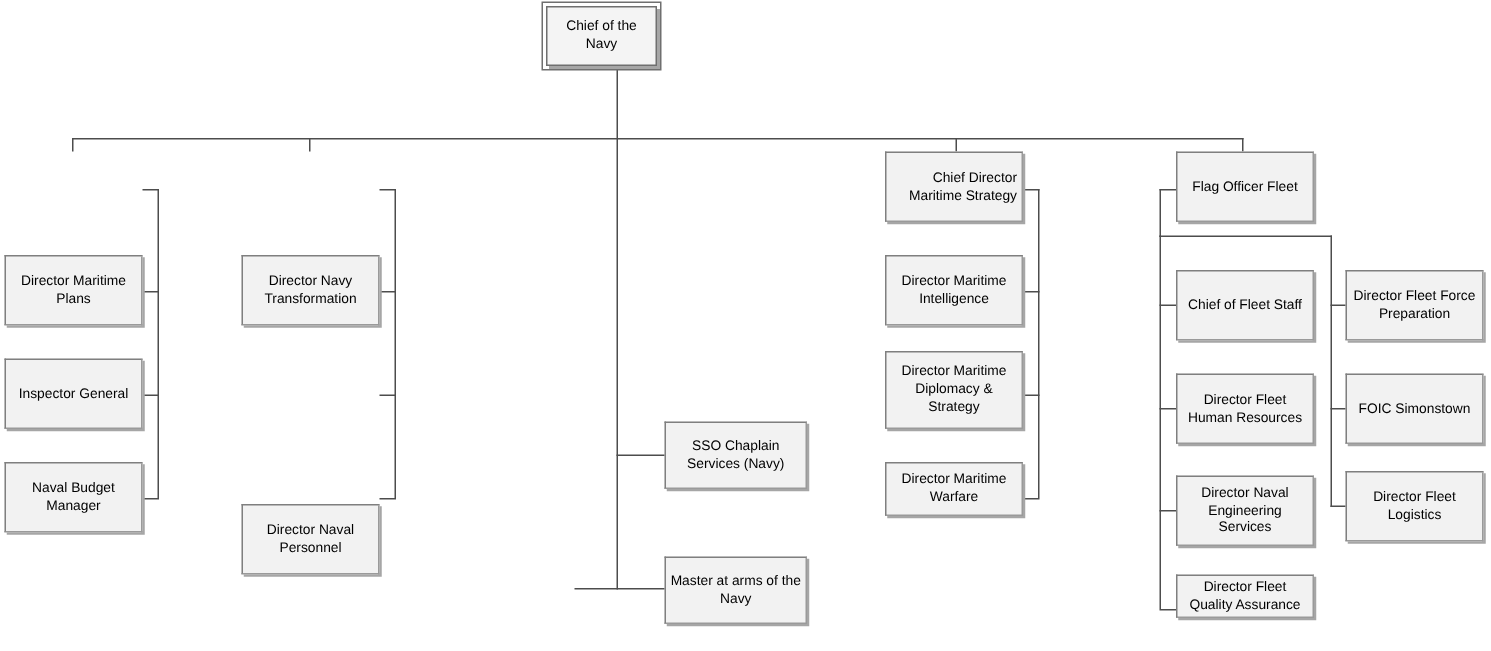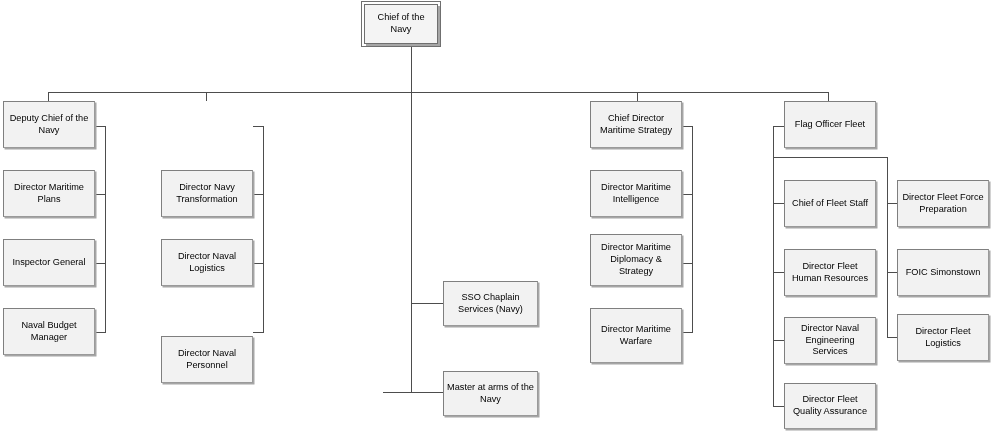--- a/index.html
+++ b/index.html
@@ -101,69 +101,63 @@
   <div class="conn h" style="left:887px; top:337px; width:11px;"></div>
 
   <div class="conn h" style="left:411px; top:303px; width:33px;"></div>
   <div class="conn h" style="left:411px; top:392px; width:33px;"></div>
   <div class="conn h" style="left:383px; top:392px; width:29px;"></div>
 
   <div class="node root" style="left:364px; top:4px; width:74px; height:40px;">
     <span>Chief of the Navy</span>
   </div>
 
-  <div class="node" style="left:3px; top:101px; width:92px; height:47px;">
-    <span>Deputy Chief of the Navy</span>
-  </div>
   <div class="node" style="left:3px; top:170px; width:92px; height:47px;">
     <span>Director Maritime Plans</span>
   </div>
   <div class="node" style="left:3px; top:239px; width:92px; height:47px;">
     <span>Inspector General</span>
   </div>
   <div class="node" style="left:3px; top:308px; width:92px; height:47px;">
     <span>Naval Budget Manager</span>
   </div>
 
   <div class="node" style="left:161px; top:170px; width:92px; height:47px;">
     <span>Director Navy Transformation</span>
   </div>
-  <div class="node" style="left:161px; top:239px; width:92px; height:47px;">
-    <span>Director Naval Logistics</span>
-  </div>
   <div class="node" style="left:161px; top:308px; width:92px; height:47px;margin-top:28px;">
     <span>Director Naval Personnel</span>
   </div>
 
-  <div class="node" style="left:590px; top:101px; width:92px; height:47px;">
+  <div class="node" style="left:590px; top:101px; width:92px; height:47px;text-align:right;">
     <span>Chief Director Maritime Strategy</span>
   </div>
   <div class="node" style="left:590px; top:170px; width:92px; height:47px;">
     <span>Director Maritime Intelligence</span>
   </div>
   <div class="node" style="left:590px; top:234px; width:92px; height:52px;">
     <span>Director Maritime Diplomacy &amp; Strategy</span>
   </div>
-  <div class="node" style="left:590px; top:308px; width:92px; height:55px;">
+  <div class="node" style="left:590px; top:308px; width:92px; height:36px;">
     <span>Director Maritime Warfare</span>
   </div>
 
   <div class="node" style="left:784px; top:101px; width:92px; height:47px;">
     <span>Flag Officer Fleet</span>
   </div>
   <div class="node" style="left:784px; top:180px; width:92px; height:47px;">
     <span>Chief of Fleet Staff</span>
   </div>
   <div class="node" style="left:784px; top:317px; width:92px; height:47px;">
     <span>Director Naval Engineering Services</span>
   </div>
   <div class="node" style="left:784px; top:249px; width:92px; height:47px;">
     <span>Director Fleet Human Resources</span>
   </div>
-  <div class="node" style="left:784px; top:383px; width:92px; height:46px;">
+  <div class="node" style="left:784px; top:383px; width:92px; height:29px;">
     <span>Director Fleet Quality Assurance</span>
   </div>
 
   <div class="node" style="left:897px; top:180px; width:92px; height:47px;">
     <span>Director Fleet Force Preparation</span>
   </div>
   <div class="node" style="left:897px; top:249px; width:92px; height:47px;">
     <span>FOIC Simonstown</span>
   </div>
   <div class="node" style="left:897px; top:314px; width:92px; height:47px;">

